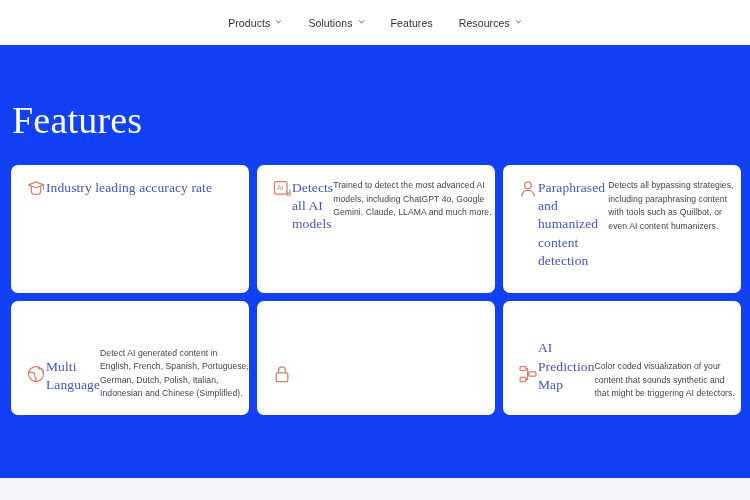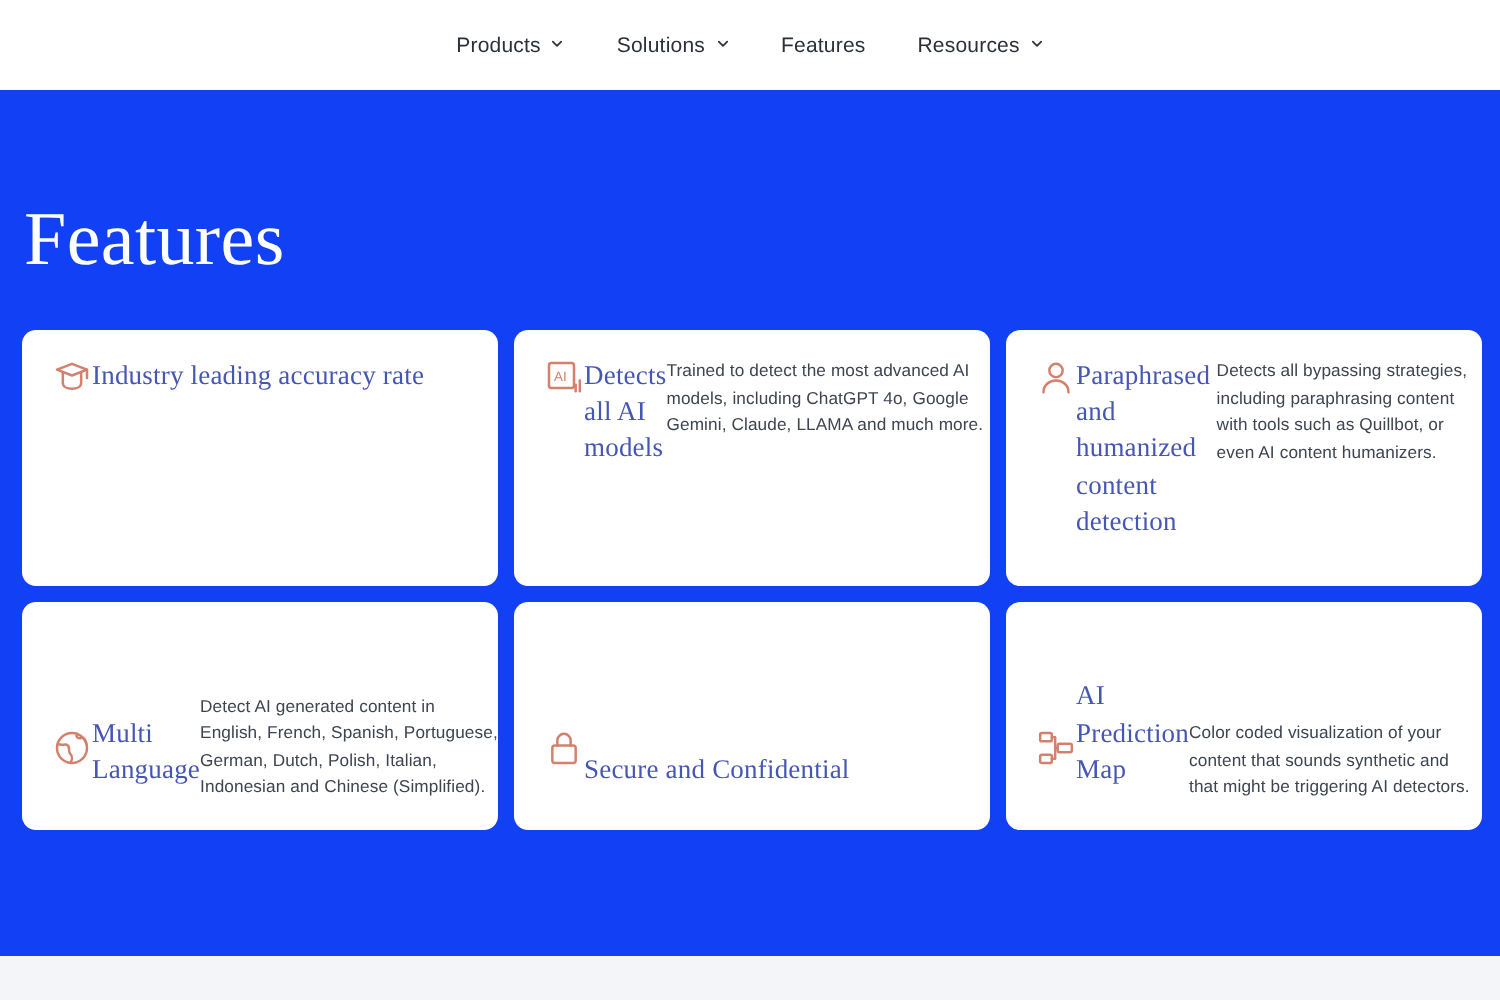--- a/index.html
+++ b/index.html
@@ -235,21 +235,20 @@
         <div class="card-body">Detect AI generated content in English, French, Spanish, Portuguese, German, Dutch, Polish, Italian, Indonesian and Chinese (Simplified).</div>
       </div>
 
       <div class="card card-row2">
         <div class="card-icon">
           <svg viewBox="0 0 24 24" fill="none" stroke="currentColor" stroke-width="1.5" stroke-linecap="round" stroke-linejoin="round">
             <rect x="5" y="10.5" width="14" height="10.5" rx="1.5"></rect>
             <path d="M8 10.5 L8 7.5 C8 5.3 9.8 3.5 12 3.5 C14.2 3.5 16 5.3 16 7.5 L16 10.5"></path>
           </svg>
         </div>
-        <div class="card-title">Secure and Confidential</div>
       </div>
 
       <div class="card card-row2">
         <div class="card-icon">
           <svg viewBox="0 0 24 24" fill="none" stroke="currentColor" stroke-width="1.5" stroke-linecap="round" stroke-linejoin="round">
             <rect x="2.5" y="3" width="7" height="5" rx="1"></rect>
             <rect x="13" y="9.5" width="8.5" height="5" rx="1"></rect>
             <rect x="2.5" y="16" width="7" height="5" rx="1"></rect>
             <path d="M9.5 5.5 L11.5 5.5 L11.5 12 L13 12"></path>
             <path d="M9.5 18.5 L11.5 18.5 L11.5 12"></path>

